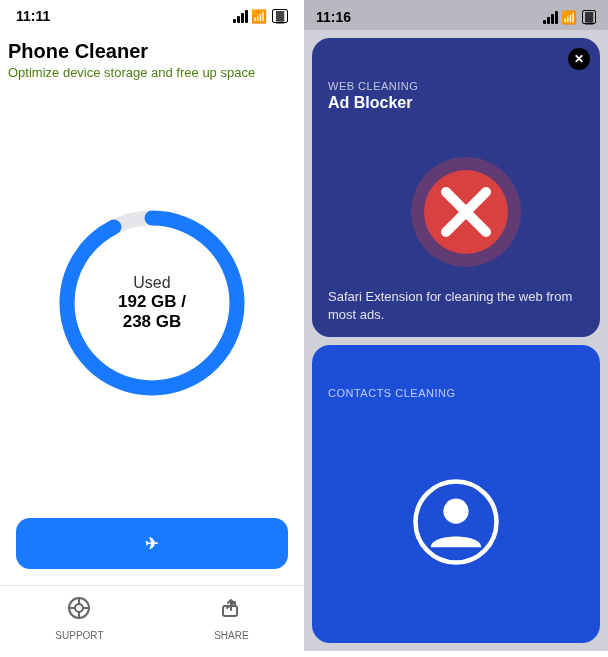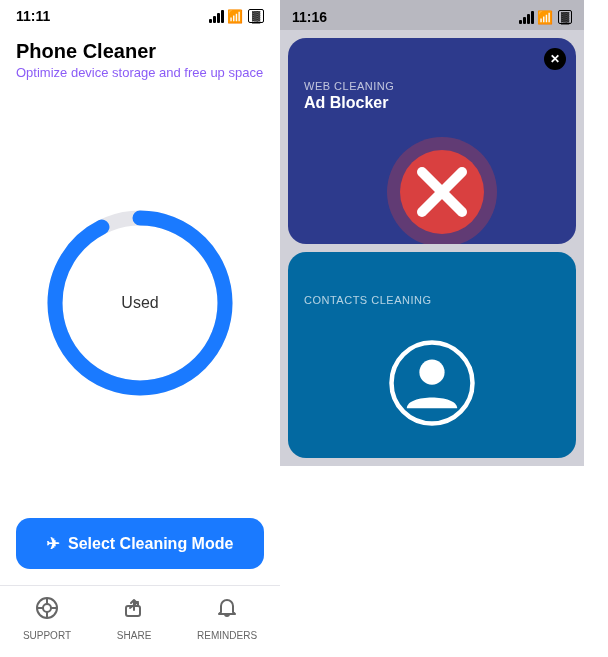--- a/index.html
+++ b/index.html
@@ -8,21 +8,21 @@
       height: 657px;
       font-family: -apple-system, BlinkMacSystemFont, 'Helvetica Neue', Arial, sans-serif;
       overflow: hidden;
       display: flex;
       position: relative;
       background: #fff;
     }
 
     
     .left-panel {
-      width: 280px;
+      width: 304px;
       height: 657px;
       background: #fff;
       display: flex;
       flex-direction: column;
       position: relative;
     }
 
     .status-bar {
       display: flex;
       justify-content: space-between;
@@ -48,30 +48,30 @@
       align-items: flex-end;
       gap: 1px;
     }
     .signal-bars span {
       background: #000;
       width: 3px;
       border-radius: 1px;
     }
 
     .app-header {
-      padding: 12px 16px 8px;
+      padding: 12px 8px 8px;
     }
     .app-title {
       font-size: 20px;
       font-weight: 700;
       color: #000;
     }
     .app-subtitle {
       font-size: 13px;
-      color: #8b5cf6;
+      color: #4d7c0f;
       margin-top: 2px;
     }
 
     .chart-area {
       display: flex;
       justify-content: center;
       align-items: center;
       flex: 1;
       padding: 10px 0;
     }
@@ -168,21 +168,21 @@
 
     .nav-label {
       font-size: 10px;
       color: #666;
       font-weight: 500;
     }
 
     
     .right-panel {
       width: 304px;
-      height: 466px;
+      height: 651px;
       background: #d0d0d8;
       position: relative;
       display: flex;
       flex-direction: column;
       gap: 0;
     }
 
     .right-status-bar {
       display: flex;
       justify-content: space-between;
@@ -269,21 +269,21 @@
 
     .card-description {
       font-size: 13px;
       color: rgba(255,255,255,0.85);
       padding: 4px 16px 12px;
       line-height: 1.4;
     }
 
     
     .card-2 {
-      background: #0369a1;
+      background: #1d4ed8;
     }
 
     .contact-icon {
       width: 90px;
       height: 90px;
     }
   </style>
 </head>
 <body>
 
@@ -309,27 +309,27 @@
   </div>
 
   <div class="chart-area">
     <div class="donut-container">
       <svg class="donut-svg" viewBox="0 0 160 160">
         <circle class="donut-track" cx="80" cy="80" r="68"></circle>
         <circle class="donut-progress" cx="80" cy="80" r="68" stroke-dasharray="427" stroke-dashoffset="83"></circle>
       </svg>
       <div class="donut-center">
         <span class="donut-label">Used</span>
+        <span class="donut-value">192 GB / 238 GB</span>
       </div>
     </div>
   </div>
 
   <button class="select-btn">
     <span class="send-icon">✈</span>
-    <span>Select Cleaning Mode</span>
   </button>
 
   <div class="bottom-nav">
     <div class="nav-item">
       <span class="nav-icon">
         <svg width="24" height="24" viewBox="0 0 24 24" fill="none">
           <circle cx="12" cy="12" r="10" stroke="#666" stroke-width="2"></circle>
           <circle cx="12" cy="12" r="4" stroke="#666" stroke-width="2"></circle>
           <line x1="12" y1="2" x2="12" y2="8" stroke="#666" stroke-width="2"></line>
           <line x1="12" y1="16" x2="12" y2="22" stroke="#666" stroke-width="2"></line>
@@ -342,29 +342,20 @@
     <div class="nav-item">
       <span class="nav-icon">
         <svg width="24" height="24" viewBox="0 0 24 24" fill="none">
           <path d="M8 12 L16 6 M16 6 L16 10 M16 6 L12 6" stroke="#666" stroke-width="2" stroke-linecap="round" stroke-linejoin="round"></path>
           <rect x="4" y="10" width="14" height="10" rx="2" stroke="#666" stroke-width="2"></rect>
           <path d="M12 4 L12 14 M9 7 L12 4 L15 7" stroke="#666" stroke-width="2" stroke-linecap="round" stroke-linejoin="round"></path>
         </svg>
       </span>
       <span class="nav-label">SHARE</span>
     </div>
-    <div class="nav-item">
-      <span class="nav-icon">
-        <svg width="24" height="24" viewBox="0 0 24 24" fill="none">
-          <path d="M6 10 C6 6.7 8.7 4 12 4 C15.3 4 18 6.7 18 10 L18 16 L20 18 L4 18 L6 16 Z" stroke="#666" stroke-width="2" stroke-linejoin="round"></path>
-          <path d="M10 18 C10 19.1 10.9 20 12 20 C13.1 20 14 19.1 14 18" stroke="#666" stroke-width="2"></path>
-        </svg>
-      </span>
-      <span class="nav-label">REMINDERS</span>
-    </div>
   </div>
 </div>
 
 <div class="right-panel">
 
   <div class="right-status-bar">
     <span class="right-time">11:16</span>
     <div class="status-icons">
       <div class="signal-bars">
         <span style="height:4px; background:#000;"></span>
@@ -388,20 +379,21 @@
           
           <svg width="120" height="120" viewBox="0 0 120 120">
             <circle cx="60" cy="60" r="55" fill="#d94040" opacity="0.3"></circle>
             <circle cx="60" cy="60" r="42" fill="#d94040"></circle>
 
             <line x1="40" y1="40" x2="80" y2="80" stroke="white" stroke-width="10" stroke-linecap="round"></line>
             <line x1="80" y1="40" x2="40" y2="80" stroke="white" stroke-width="10" stroke-linecap="round"></line>
           </svg>
         </div>
       </div>
+      <span class="card-description">Safari Extension for cleaning the web from most ads.</span>
     </div>
 
     <div class="card card-2" style="display:flex; flex-direction:column;">
       <span class="card-category">CONTACTS CLEANING</span>
       <div class="card-icon-area">
         <svg class="contact-icon" viewBox="0 0 100 100">
 
           <circle cx="50" cy="50" r="45" stroke="white" stroke-width="5" fill="none"></circle>
 
           <circle cx="50" cy="38" r="14" fill="white"></circle>

